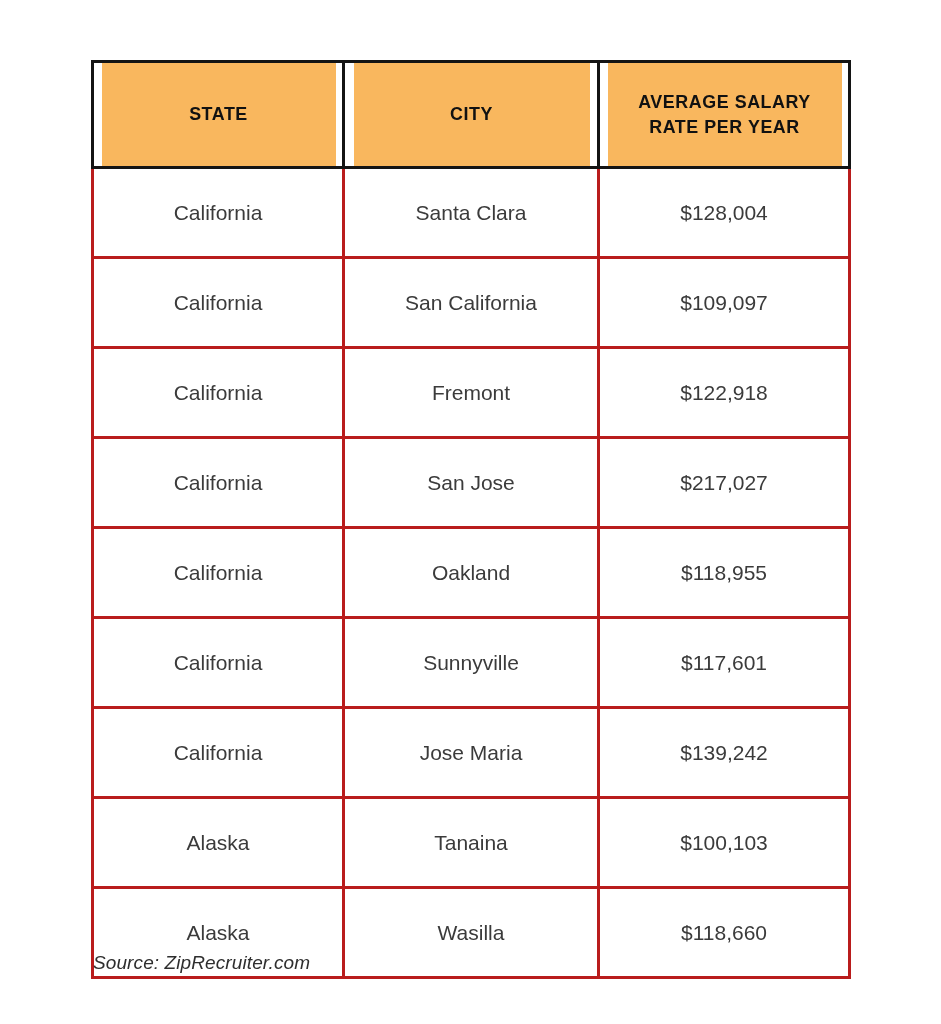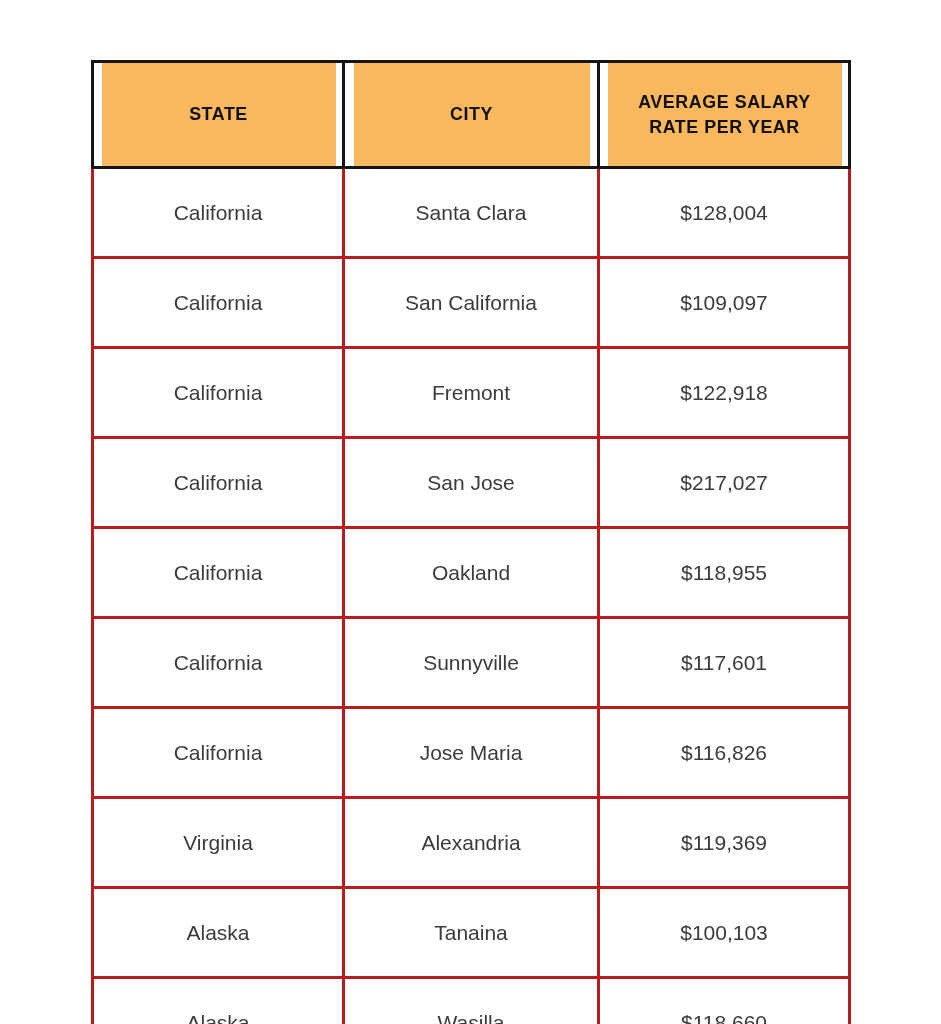--- a/index.html
+++ b/index.html
@@ -143,35 +143,31 @@
           <td>$118,955</td>
         </tr>
         <tr>
           <td>California</td>
           <td>Sunnyville</td>
           <td>$117,601</td>
         </tr>
         <tr>
           <td>California</td>
           <td>Jose Maria</td>
-          <td>$116,826</td>
-        </tr>
-        <tr>
-          <td>Virginia</td>
-          <td>Alexandria</td>
-          <td>$119,369</td>
+          <td>$139,242</td>
         </tr>
         <tr>
           <td>Alaska</td>
           <td>Tanaina</td>
           <td>$100,103</td>
         </tr>
         <tr>
           <td>Alaska</td>
           <td>Wasilla</td>
           <td>$118,660</td>
         </tr>
       </tbody>
     </table>
   </div>
 
+  <div class="source-note">Source: ZipRecruiter.com</div>
 
 </div>
 
 </body></html>

